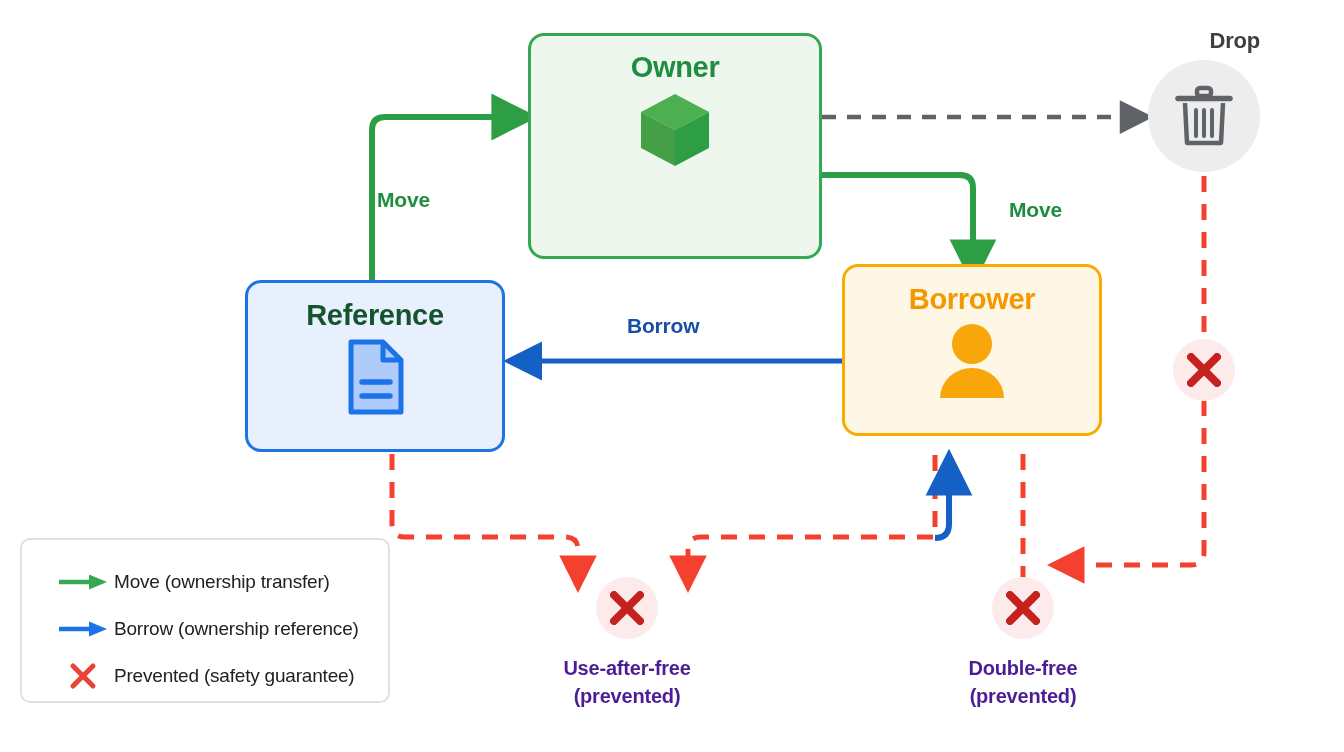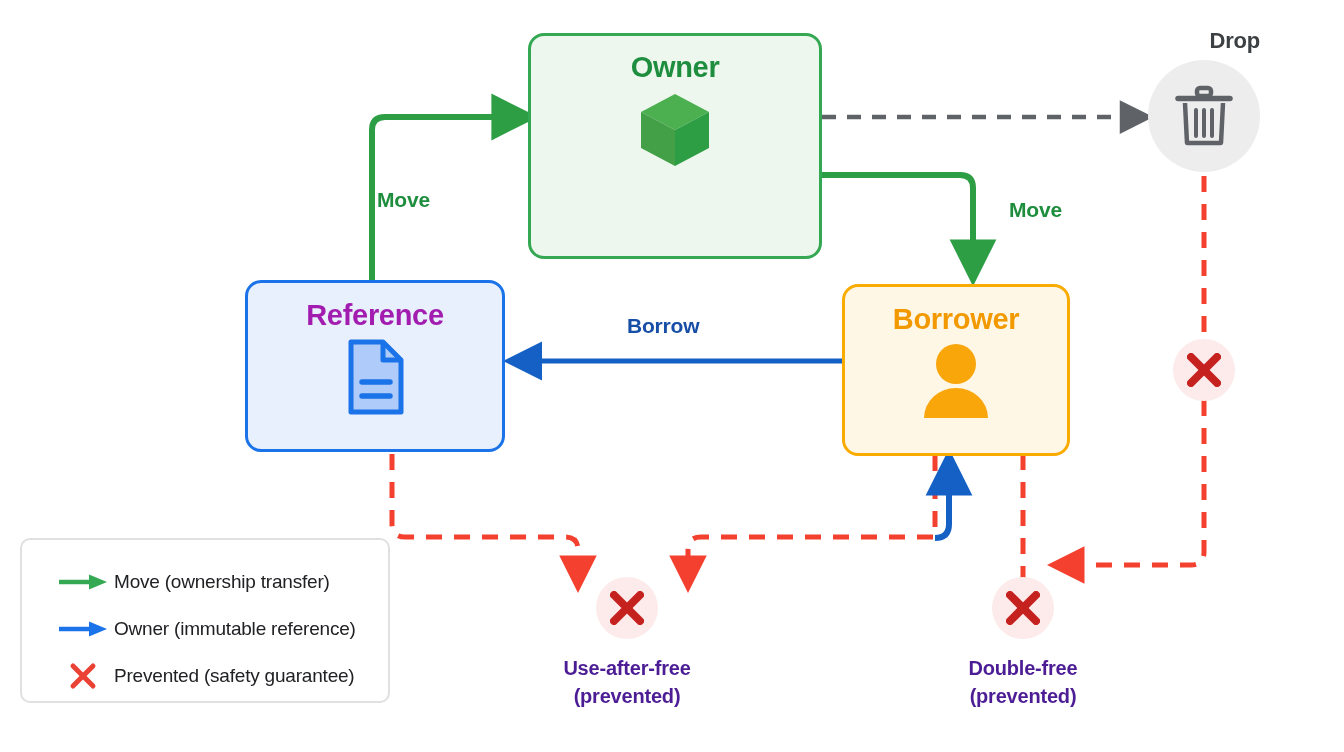--- a/index.html
+++ b/index.html
@@ -45,25 +45,25 @@
     background: #edf7ee;
   }
   #owner-node .node-title { font-size: 29px; color: #1e8e3e; margin-top: 15px; }
 
   
   #reference-node {
     left: 245px; top: 280px; width: 260px; height: 172px;
     border: 3px solid #1a73e8;
     background: #e8f0fe;
   }
-  #reference-node .node-title { font-size: 29px; color: #a21caf; margin-top: 16px; }
+  #reference-node .node-title { font-size: 29px; color: #14532d; margin-top: 16px; }
 
   
   #borrower-node {
-    left: 842px; top: 284px; width: 228px; height: 172px;
+    left: 842px; top: 264px; width: 260px; height: 172px;
     border: 3px solid #f9ab00;
     background: #fef7e6;
   }
   #borrower-node .node-title { font-size: 29px; color: #f29900; margin-top: 16px; }
 
   .node-icon { margin-top: 6px; display: flex; align-items: center; justify-content: center; }
 
   
   #drop-group { position: absolute; left: 1148px; top: 28px; width: 112px; }
   #drop-label {
@@ -280,21 +280,21 @@
       <span class="legend-text">Move (ownership transfer)</span>
     </div>
 
     <div class="legend-row">
       <span class="legend-glyph">
         <svg width="52" height="18" viewBox="0 0 52 18" xmlns="http://www.w3.org/2000/svg">
           <line x1="2" y1="9" x2="34" y2="9" stroke="#1a73e8" stroke-width="4.5" stroke-linecap="butt"></line>
           <path d="M32,1.5 L50,9 L32,16.5 Z" fill="#1a73e8"></path>
         </svg>
       </span>
-      <span class="legend-text">Owner (immutable reference)</span>
+      <span class="legend-text">Borrow (ownership reference)</span>
     </div>
 
     <div class="legend-row">
       <span class="legend-glyph">
         <svg width="28" height="28" viewBox="0 0 28 28" xmlns="http://www.w3.org/2000/svg">
           <line x1="4" y1="4" x2="24" y2="24" stroke="#ea4335" stroke-width="5" stroke-linecap="round"></line>
           <line x1="24" y1="4" x2="4" y2="24" stroke="#ea4335" stroke-width="5" stroke-linecap="round"></line>
         </svg>
       </span>
       <span class="legend-text">Prevented (safety guarantee)</span>

